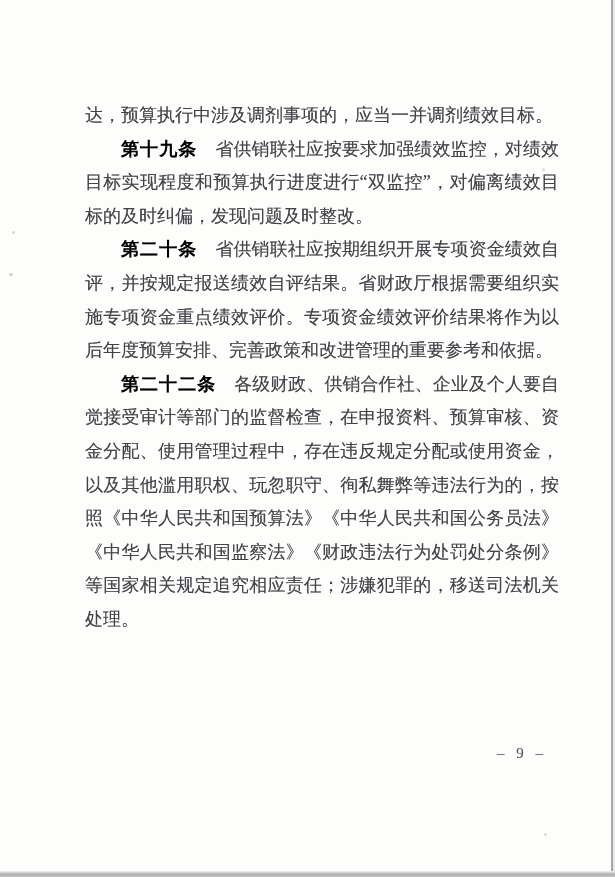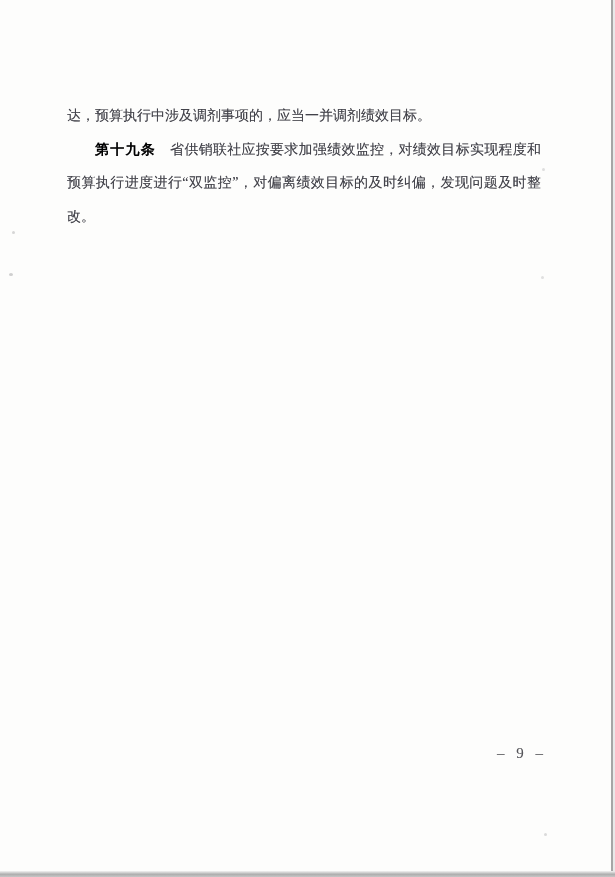--- a/index.html
+++ b/index.html
@@ -10,25 +10,25 @@
   .page {
     position: relative;
     width: 615px;
     height: 877px;
     background: #fdfdfc;
     overflow: hidden;
     font-family: "Liberation Serif", "DejaVu Serif", serif;
   }
   .doc-body {
     position: absolute;
-    left: 67px;
+    left: 85px;
     top: 99px;
     width: 474px;
     color: #42424a;
-    font-size: 14px;
+    font-size: 18px;
     line-height: 33.6px;
     text-align: justify;
     text-justify: inter-ideograph;
     text-shadow: 0 0 0.5px rgba(66,66,74,0.45);
   }
   .para {
     margin: 0;
     padding: 0;
     text-indent: 2em;
   }
@@ -89,22 +89,24 @@
 <body>
 
 <div class="page">
 
   <div class="doc-body">
 
     <p class="para continuation"><span>达，预算执行中涉及调剂事项的，应当一并调剂绩效目标。</span></p>
 
     <p class="para"><span class="term">第十九条</span><span>省供销联社应按要求加强绩效监控，对绩效目标实现程度和预算执行进度进行“双监控”，对偏离绩效目标的及时纠偏，发现问题及时整改。</span></p>
 
+    <p class="para"><span class="term">第二十条</span><span>省供销联社应按期组织开展专项资金绩效自评，并按规定报送绩效自评结果。省财政厅根据需要组织实施专项资金重点绩效评价。专项资金绩效评价结果将作为以后年度预算安排、完善政策和改进管理的重要参考和依据。</span></p>
 
 
+    <p class="para"><span class="term">第二十二条</span><span>各级财政、供销合作社、企业及个人要自觉接受审计等部门的监督检查，在申报资料、预算审核、资金分配、使用管理过程中，存在违反规定分配或使用资金，以及其他滥用职权、玩忽职守、徇私舞弊等违法行为的，按照《中华人民共和国预算法》《中华人民共和国公务员法》《中华人民共和国监察法》《财政违法行为处罚处分条例》等国家相关规定追究相应责任；涉嫌犯罪的，移送司法机关处理。</span></p>
 
   </div>
 
   <div class="page-number">– 9 –</div>
 
   <div class="speck s1"></div>
   <div class="speck s2"></div>
   <div class="speck s3"></div>
   <div class="speck s4"></div>
   <div class="speck s5"></div>

